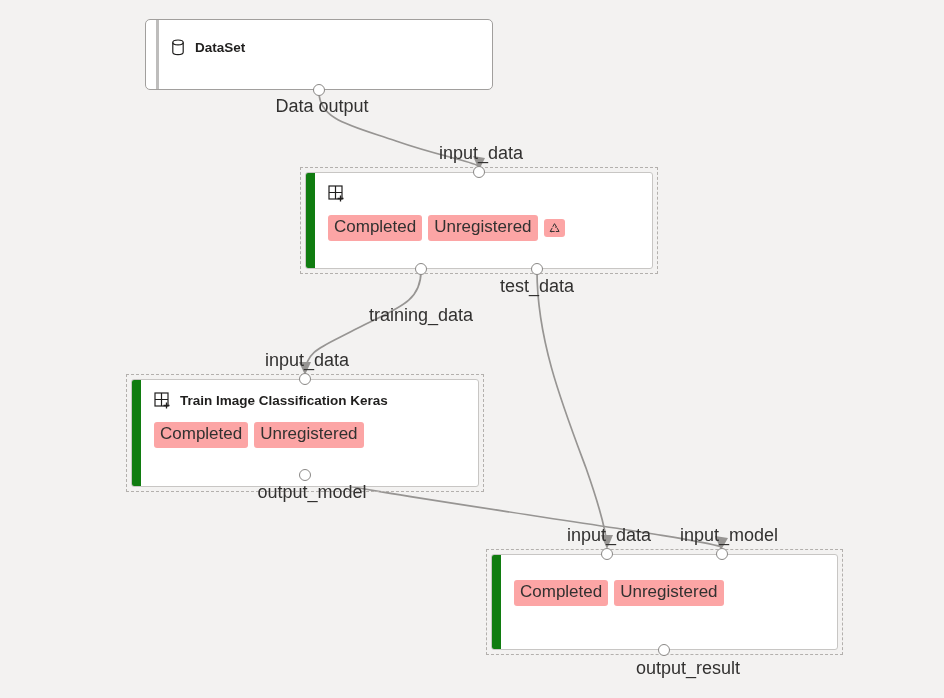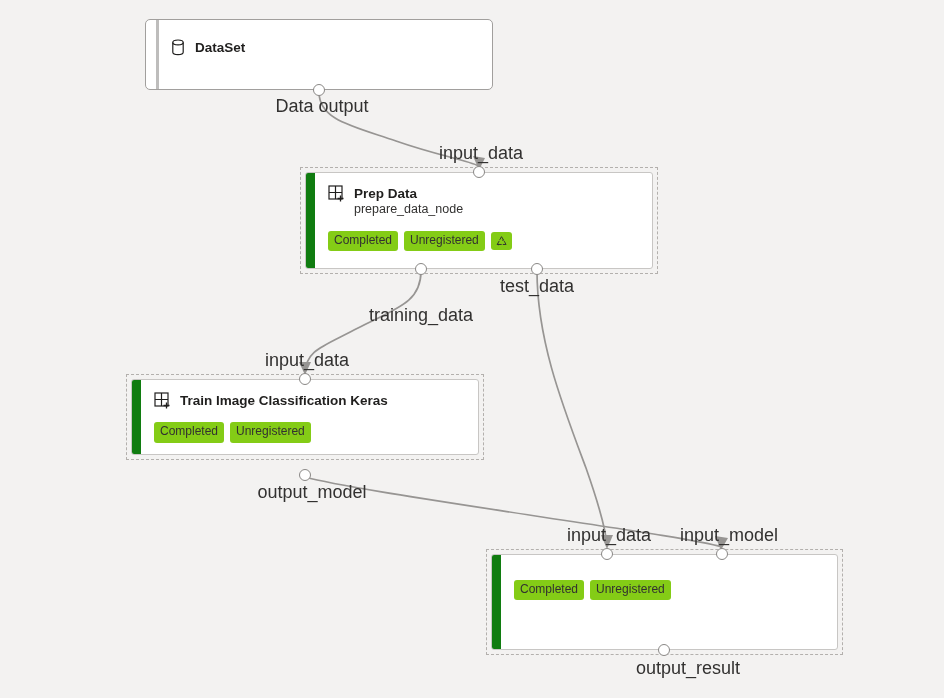--- a/index.html
+++ b/index.html
@@ -130,23 +130,23 @@
   }
 
   
   .badges {
     display: flex;
     align-items: center;
     gap: 6px;
     margin-top: 13px;
   }
   .badge {
-    background: #84cc16;
+    background: #fca5a5;
     border-radius: 3px;
-    font-size: 12px;
+    font-size: 17px;
     color: #323130;
     padding: 3px 6px 4px 6px;
     white-space: nowrap;
     line-height: 1.1;
   }
   .badge.icon-badge {
     padding: 3px 4px 2px 4px;
     display: flex;
     align-items: center;
   }
@@ -235,24 +235,20 @@
         <div class="head-row">
           <span class="icon">
             <svg width="17" height="17" viewBox="0 0 17 17" xmlns="http://www.w3.org/2000/svg">
               <rect x="1" y="1" width="13" height="13" fill="none" stroke="#201f1e" stroke-width="1.2"></rect>
               <line x1="7.5" y1="1" x2="7.5" y2="14" stroke="#201f1e" stroke-width="1.2"></line>
               <line x1="1" y1="7.5" x2="14" y2="7.5" stroke="#201f1e" stroke-width="1.2"></line>
               <line x1="12.5" y1="10.5" x2="12.5" y2="16.5" stroke="#201f1e" stroke-width="1.3"></line>
               <line x1="9.5" y1="13.5" x2="15.5" y2="13.5" stroke="#201f1e" stroke-width="1.3"></line>
             </svg>
           </span>
-          <div class="titles">
-            <span class="node-title">Prep Data</span>
-            <span class="node-sub">prepare_data_node</span>
-          </div>
         </div>
         <div class="badges">
           <span class="badge">Completed</span>
           <span class="badge">Unregistered</span>
           <span class="badge icon-badge">
             <span class="icon">
               <svg width="13" height="13" viewBox="0 0 14 14" xmlns="http://www.w3.org/2000/svg">
                 <path d="M7 1.8 L9.3 5.6 L7.7 5.6" fill="none" stroke="#323130" stroke-width="1.05" stroke-linejoin="round"></path>
                 <path d="M9.9 6.6 L11.9 10.2 L8.4 10.2" fill="none" stroke="#323130" stroke-width="1.05" stroke-linejoin="round"></path>
                 <path d="M7.2 10.2 L2.3 10.2 L4.6 6.3" fill="none" stroke="#323130" stroke-width="1.05" stroke-linejoin="round"></path>
@@ -262,21 +258,21 @@
             </span>
           </span>
         </div>
       </div>
     </div>
     <div class="port" style="left:174px; top:0px;"></div>
     <div class="port" style="left:116px; top:97px;"></div>
     <div class="port" style="left:232px; top:97px;"></div>
   </div>
 
-  <div class="node" style="left:131px; top:379px; width:348px; height:76px;">
+  <div class="node" style="left:131px; top:379px; width:348px; height:108px;">
     <div class="node-sel"></div>
     <div class="node-body">
       <div class="accent"></div>
       <div class="node-inner">
         <div class="head-row">
           <span class="icon">
             <svg width="17" height="17" viewBox="0 0 17 17" xmlns="http://www.w3.org/2000/svg">
               <rect x="1" y="1" width="13" height="13" fill="none" stroke="#201f1e" stroke-width="1.2"></rect>
               <line x1="7.5" y1="1" x2="7.5" y2="14" stroke="#201f1e" stroke-width="1.2"></line>
               <line x1="1" y1="7.5" x2="14" y2="7.5" stroke="#201f1e" stroke-width="1.2"></line>

